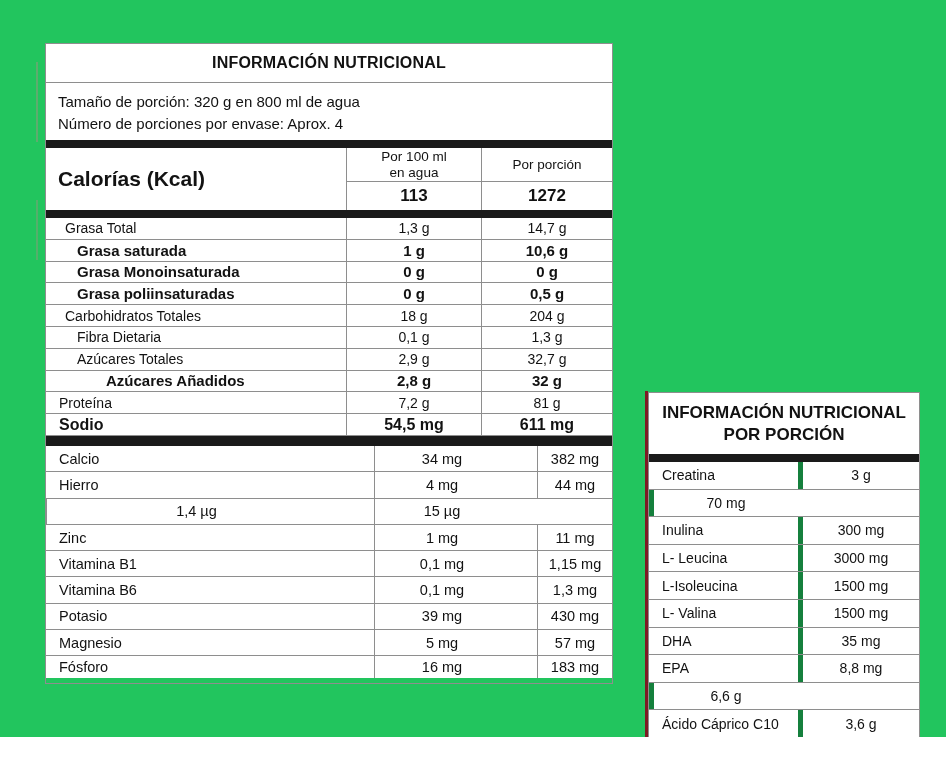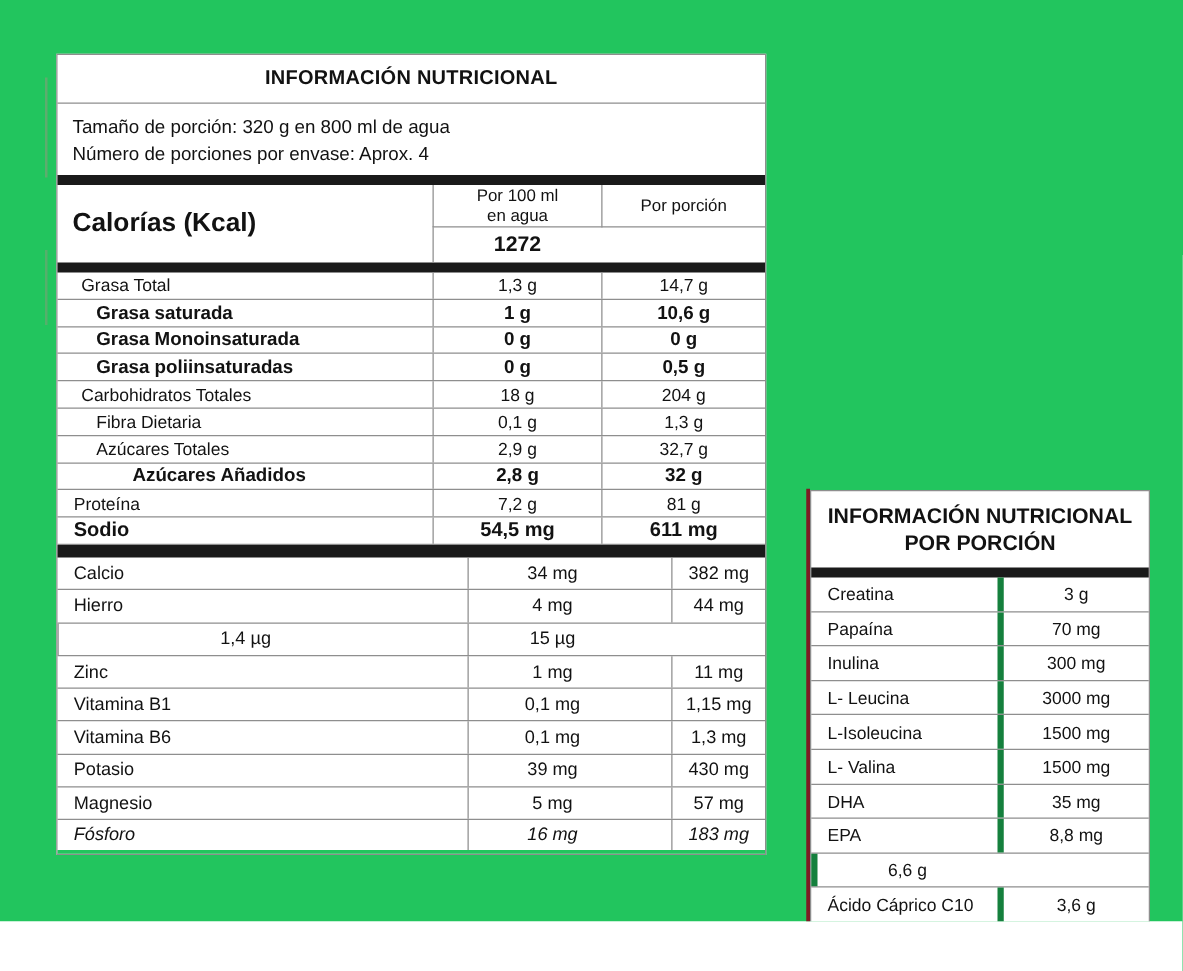--- a/index.html
+++ b/index.html
@@ -59,21 +59,21 @@
   .c1 { display: flex; align-items: center; padding-left: 13px; }
   .c2, .c3 {
     border-left: 1px solid #8e8e8e;
     display: flex; align-items: center; justify-content: center;
   }
   .ind-a .c1 { padding-left: 19px; }
   .ind-b .c1 { padding-left: 31px; }
   .ind-c .c1 { padding-left: 60px; }
   .bold { font-weight: bold; font-size: 15px; }
   .bold-lg { font-weight: bold; font-size: 16px; }
-  .micro-block .row:last-child { border-bottom: 3px solid #22c55e; font-style: italic; }
+  .micro-block .row:last-child { border-bottom: 5px solid #22c55e; }
   .footnote {
     height: 34px; display: flex; align-items: center;
     padding-left: 13px; font-size: 14.5px;
   }
 
   
   .side-table {
     position: absolute; left: 648px; top: 392px; width: 272px;
     background: #ffffff; border: 1px solid #8e8e8e;
   }
@@ -125,20 +125,21 @@
 
     <div class="bar"></div>
 
     <div class="cal">
       <div class="cal-label">Calorías (Kcal)</div>
       <div class="hcell">
         <span>Por 100 ml</span>
         <span>en agua</span>
       </div>
       <div class="hcell">Por porción</div>
+      <div class="vcell">113</div>
       <div class="vcell">1272</div>
     </div>
 
     <div class="bar"></div>
 
     <div class="macro-block">
       <div class="row mrow ind-a">
         <div class="c1">Grasa Total</div>
         <div class="c2">1,3 g</div>
         <div class="c3">14,7 g</div>
@@ -248,21 +249,20 @@
       <span>POR PORCIÓN</span>
     </div>
 
     <div class="bar"></div>
 
     <div class="row">
       <div class="c1">Creatina</div>
       <div class="c2">3 g</div>
     </div>
     <div class="row">
-      <div class="c1">Papaína</div>
       <div class="c2">70 mg</div>
     </div>
     <div class="row">
       <div class="c1">Inulina</div>
       <div class="c2">300 mg</div>
     </div>
     <div class="row">
       <div class="c1">L- Leucina</div>
       <div class="c2">3000 mg</div>
     </div>

